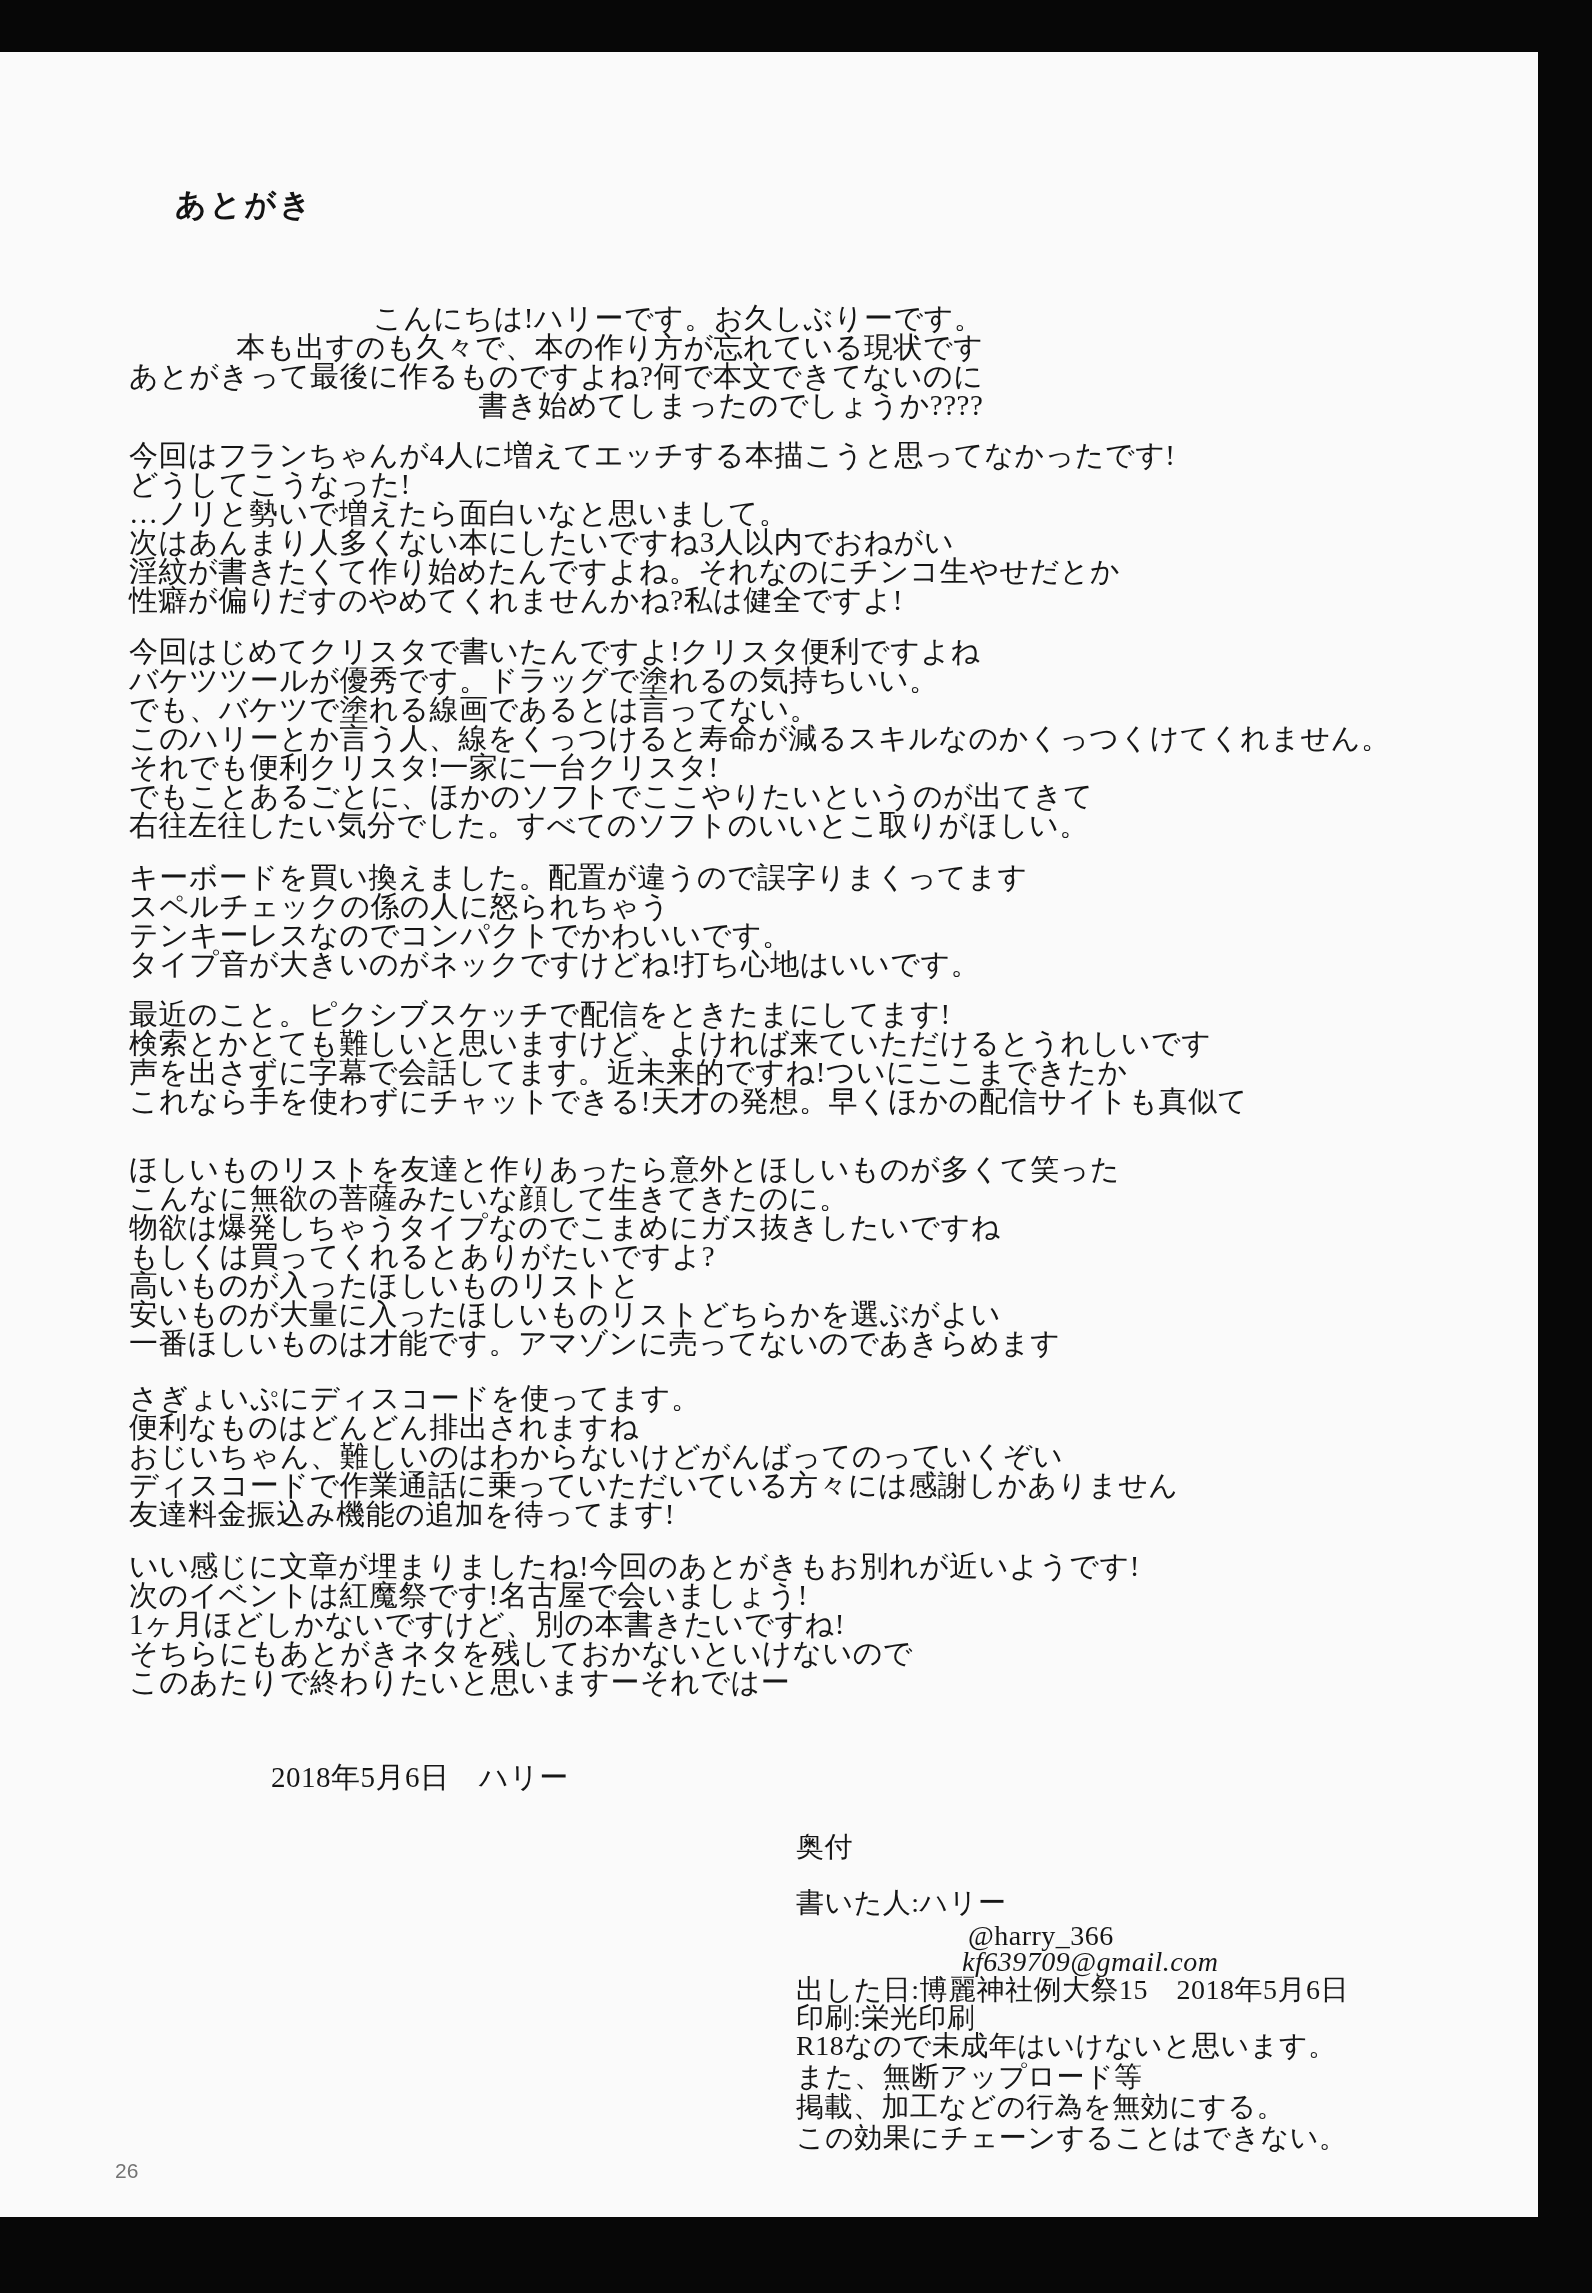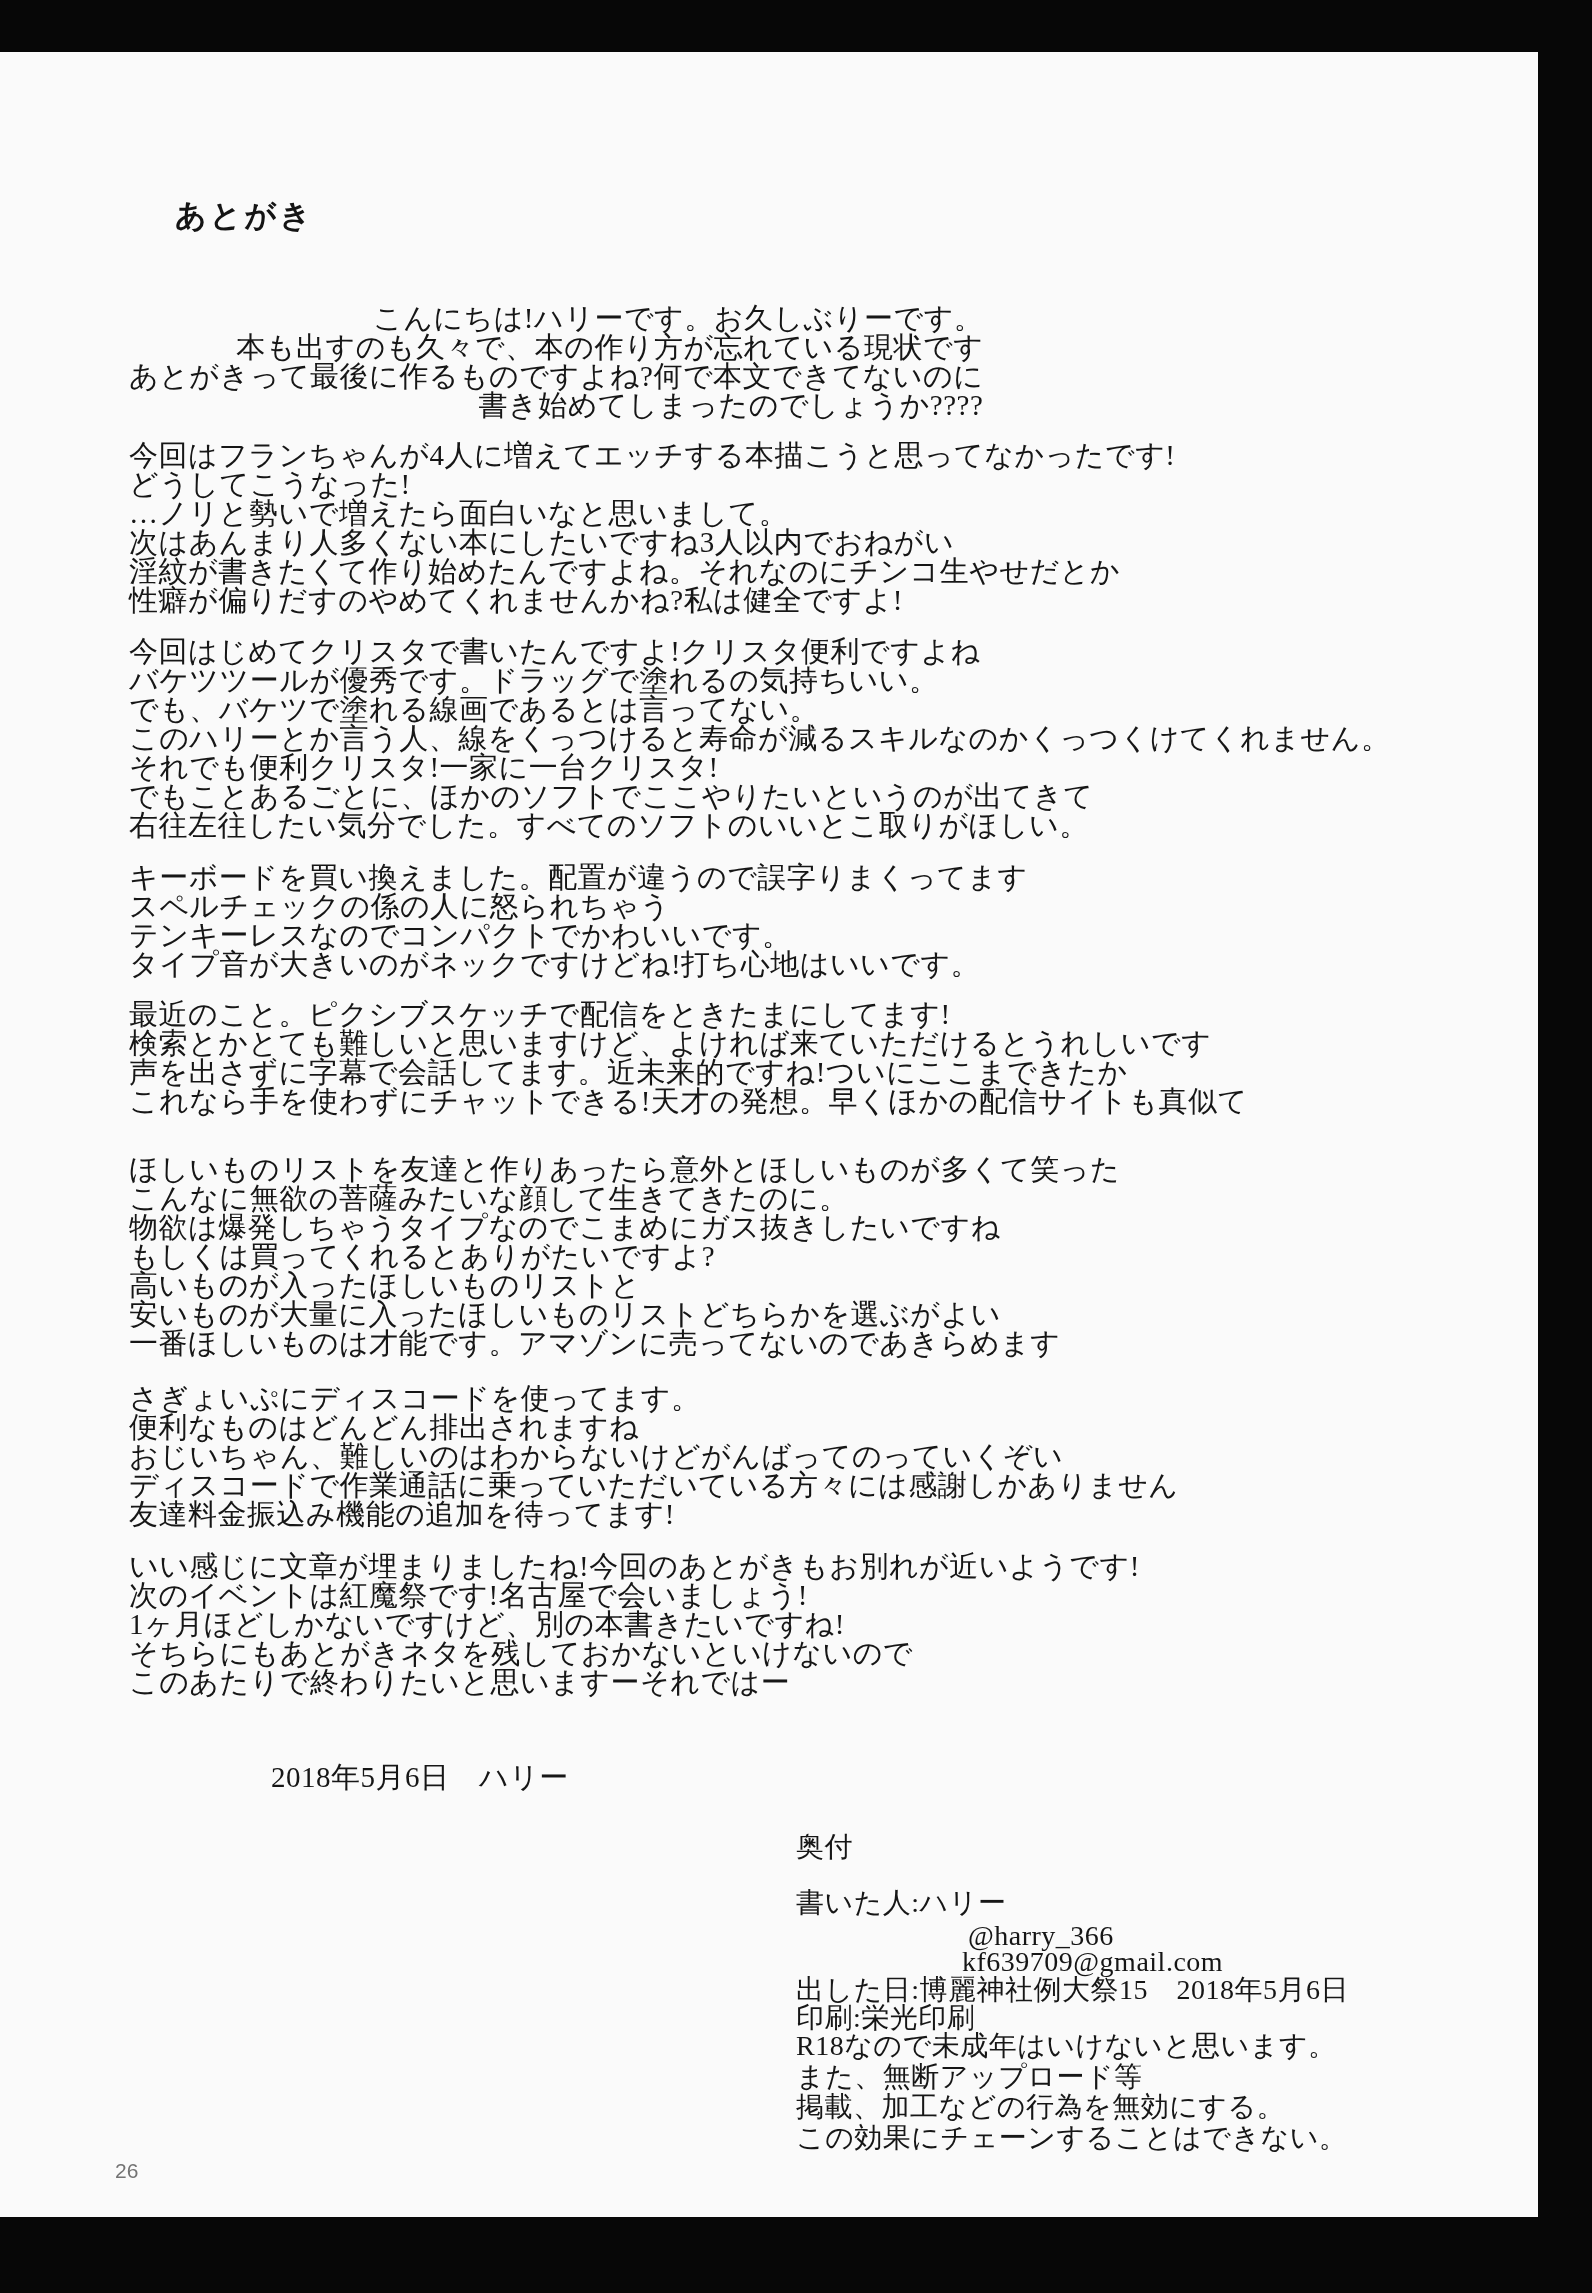--- a/index.html
+++ b/index.html
@@ -13,21 +13,21 @@
   .page{
     position:absolute;left:0;top:52px;
     width:1538px;height:2165px;
     background:#fafafa;
   }
   .band{position:absolute;background:#070707;}
   .band-top{left:0;top:0;width:1592px;height:52px;}
   .band-right{left:1538px;top:0;width:54px;height:2293px;}
   .band-bottom{left:0;top:2217px;width:1592px;height:77px;}
   .title{
-    position:absolute;left:175px;top:143px;
+    position:absolute;left:175px;top:132px;
     font-size:31px;font-weight:600;color:#141414;
     letter-spacing:3px;white-space:nowrap;
   }
   .para{
     position:absolute;left:129px;
     font-size:29px;line-height:29px;color:#161616;
     white-space:nowrap;letter-spacing:0.5px;
   }
   .p1{top:252px;text-align:right;} .p2{top:389px;} .p3{top:585px;} .p4{top:811px;}
   .p5{top:948px;} .p6{top:1103px;} .p7{top:1332px;} .p8{top:1500px;}
@@ -36,21 +36,21 @@
     font-size:29px;color:#161616;white-space:nowrap;letter-spacing:0.5px;margin-top:12px;
   }
   .colo{
     position:absolute;
     font-size:28px;line-height:28px;color:#161616;
     white-space:nowrap;letter-spacing:0.5px;
   }
   .c-heading{left:796px;top:1781px;}
   .c-author{left:796px;top:1837px;}
   .c-twitter{left:968px;top:1870px;}
-  .c-email{left:962px;top:1896px;}
+  .c-email{left:962px;top:1896px;font-style:italic;}
   .c-published{left:796px;top:1924px;}
   .c-printer{left:796px;top:1952px;}
   .c-r18{left:796px;top:1980px;}
   .c-notice1{left:796px;top:2011px;}
   .c-notice2{left:796px;top:2041px;}
   .c-notice3{left:796px;top:2072px;font-family:Liberation Serif, serif;}
   .page-number{
     position:absolute;left:115px;top:2107px;
     font-size:21px;color:#737373;
     font-family:"Liberation Sans","DejaVu Sans",sans-serif;

